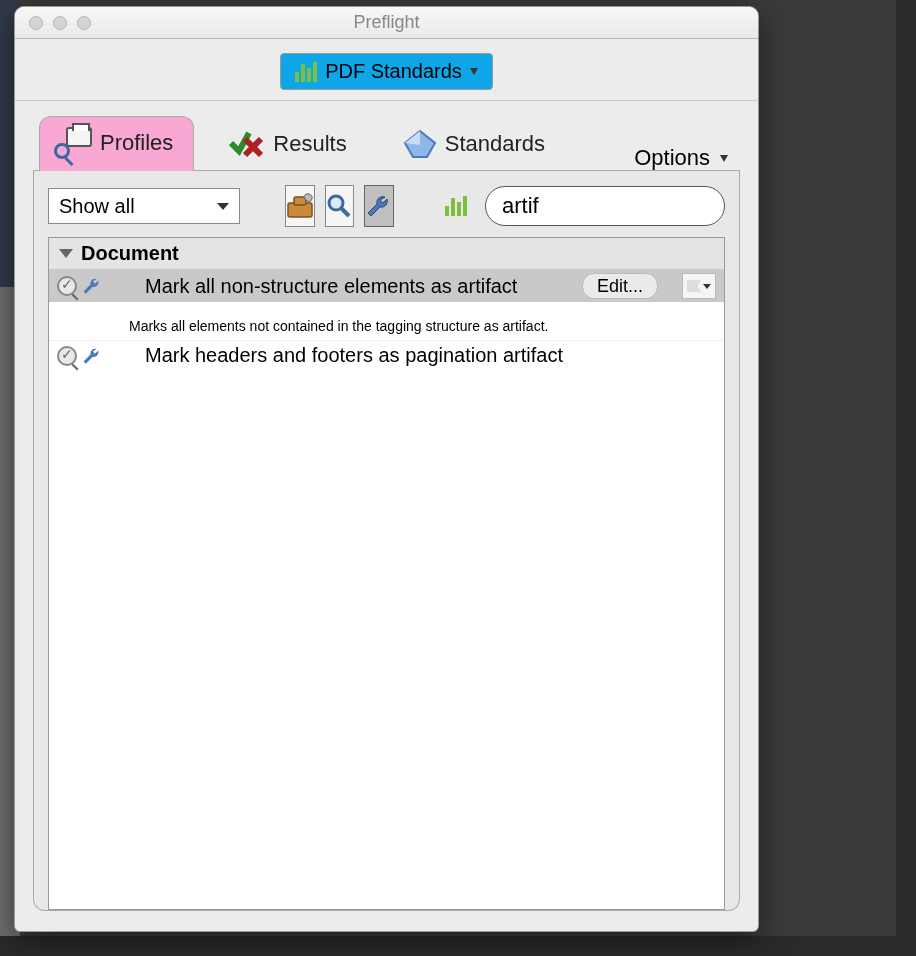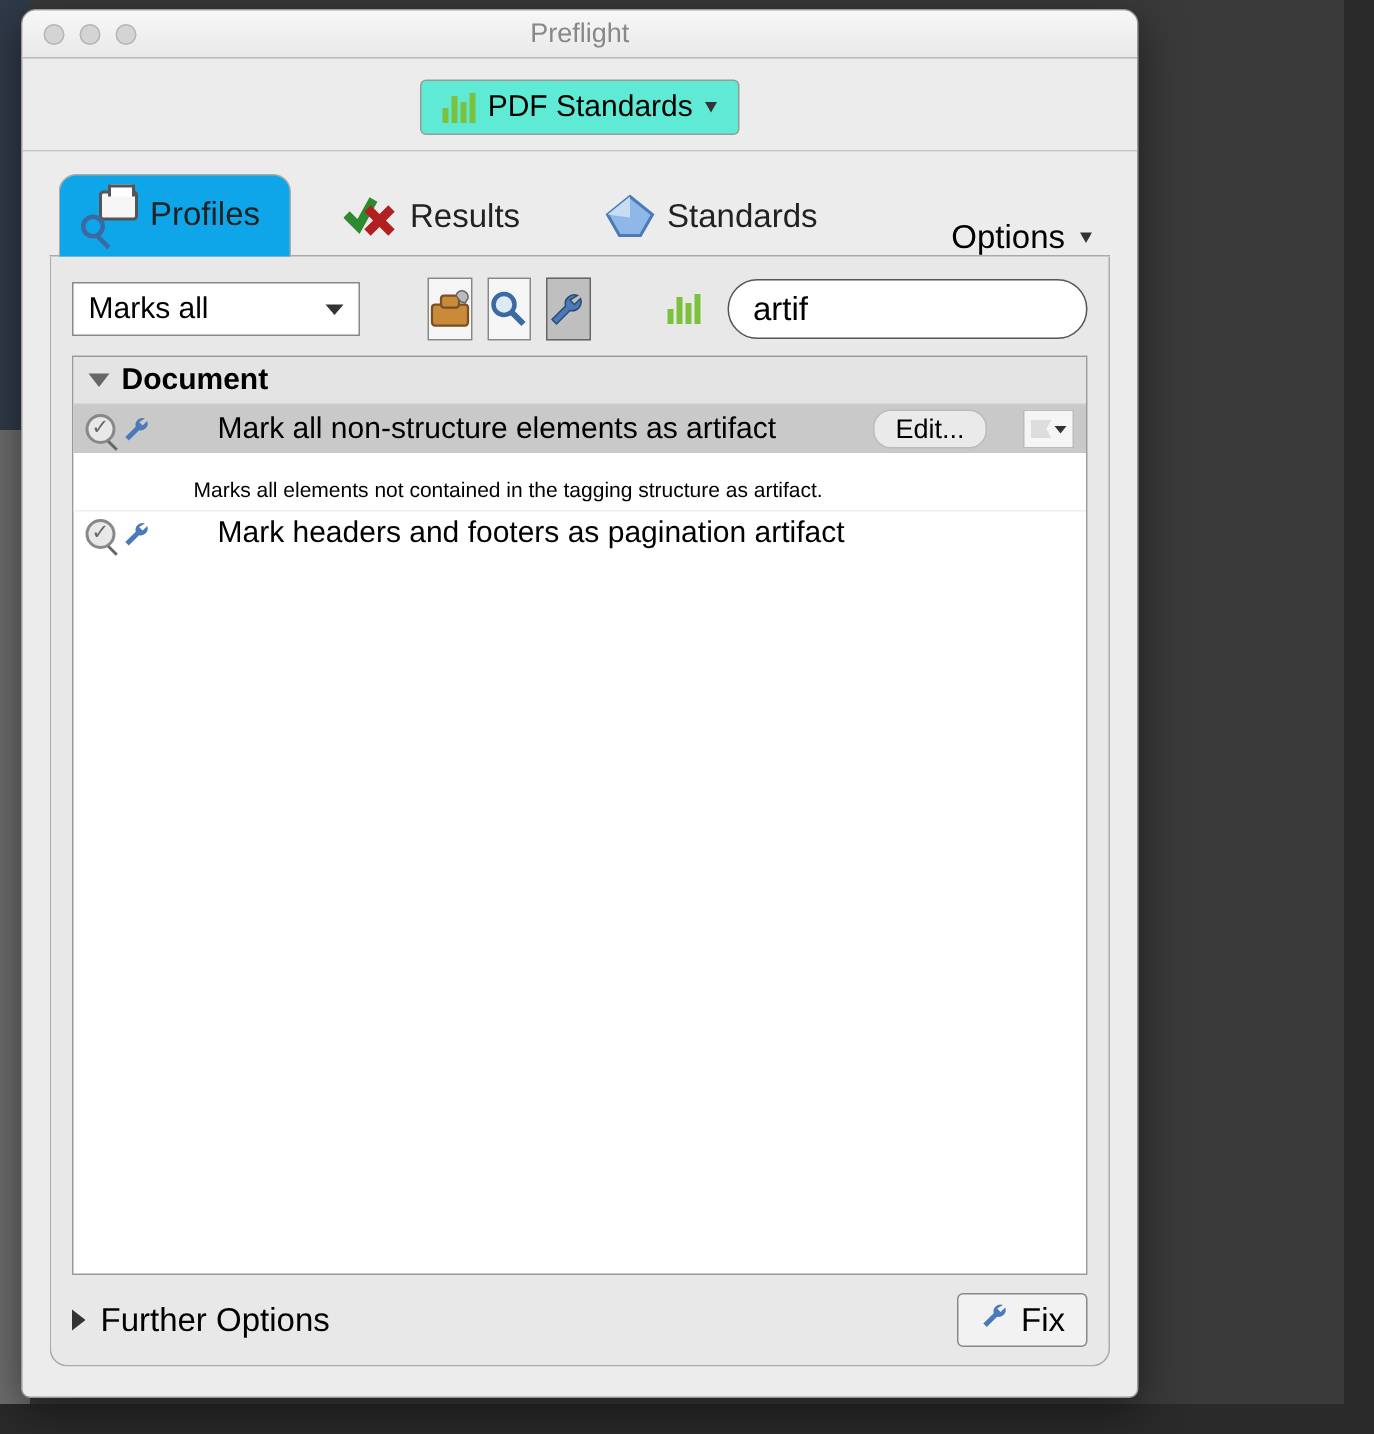--- a/index.html
+++ b/index.html
@@ -74,21 +74,21 @@
   .toolbar-top {
     display: flex;
     justify-content: center;
     padding: 14px 0 10px 0;
     border-bottom: 1px solid #c8c8c8;
   }
   .pdf-standards-btn {
     display: flex;
     align-items: center;
     gap: 8px;
-    background: #5eead4;
+    background: #0ea5e9;
     border: 1px solid #999;
     border-radius: 4px;
     padding: 6px 14px;
     font-size: 20px;
     cursor: pointer;
   }
   .bars-icon {
     display: flex;
     align-items: flex-end;
     gap: 2px;
@@ -115,21 +115,21 @@
     gap: 8px;
     padding: 10px 20px 12px 14px;
     font-size: 22px;
     color: #222;
     cursor: pointer;
     border: 1px solid transparent;
     border-bottom: none;
     border-radius: 12px 12px 0 0;
   }
   .tab.active {
-    background: #0ea5e9;
+    background: #f9a8d4;
     border-color: #aaa;
     position: relative;
     z-index: 2;
   }
   .tab.inactive {
     background: transparent;
     margin-left: 20px;
   }
   .options-dd {
     margin-left: auto;
@@ -389,21 +389,21 @@
       <span>Options</span>
       <span class="tiny-caret" style="border-top:7px solid #333"></span>
     </div>
     <div class="tabs-underline"></div>
   </div>
 
   <div class="main-panel">
 
     <div class="toolbar2">
       <div class="filter-select">
-        <span>Marks all</span>
+        <span>Show all</span>
         <span class="caret"></span>
       </div>
       <div class="spacer-sm"></div>
       <div class="icon-btn" title="Profiles">
         <svg width="28" height="26" viewBox="0 0 28 26">
           <rect x="2" y="10" width="24" height="14" rx="2" fill="#c98a3a" stroke="#7a5022" stroke-width="1.5"></rect>
           <rect x="8" y="4" width="12" height="8" rx="2" fill="#c98a3a" stroke="#7a5022" stroke-width="1.5"></rect>
           <path d="M18 4 a4 4 0 0 1 8 2 l-2 3 -3-1z" fill="#bbb" stroke="#666"></path>
         </svg>
       </div>
@@ -462,27 +462,15 @@
           <span class="wrench-icon">
             <svg width="22" height="20" viewBox="0 0 28 26">
               <path d="M20 4 a6 6 0 0 0-8 7 L3 20 l3 3 9-9 a6 6 0 0 0 7-8 l-4 4-3-3z" fill="#4a7ab8"></path>
             </svg>
           </span>
         </div>
         <span class="row-title">Mark headers and footers as pagination artifact</span>
       </div>
     </div>
 
-    <div class="footer-row">
-      <span class="further-caret"></span>
-      <span style="cursor:pointer">Further Options</span>
-      <button class="fix-btn">
-        <span>
-          <svg width="22" height="20" viewBox="0 0 28 26">
-            <path d="M20 4 a6 6 0 0 0-8 7 L3 20 l3 3 9-9 a6 6 0 0 0 7-8 l-4 4-3-3z" fill="#4a7ab8"></path>
-          </svg>
-        </span>
-        <span>Fix</span>
-      </button>
-    </div>
 
   </div>
 </div>
 
 </body></html>

